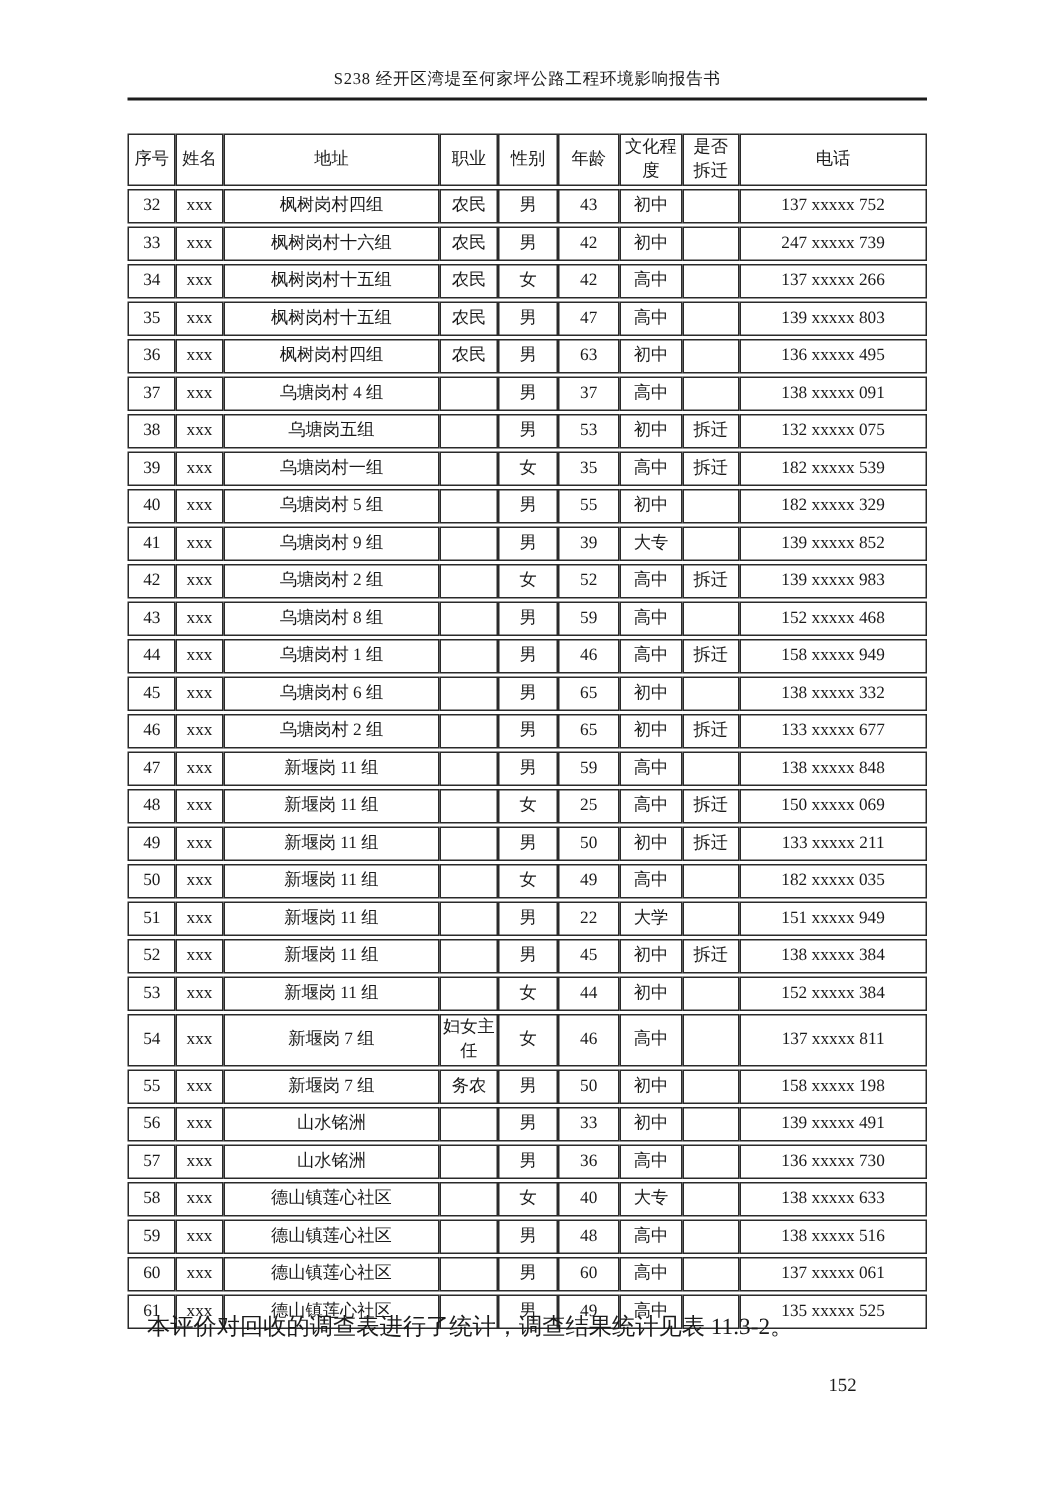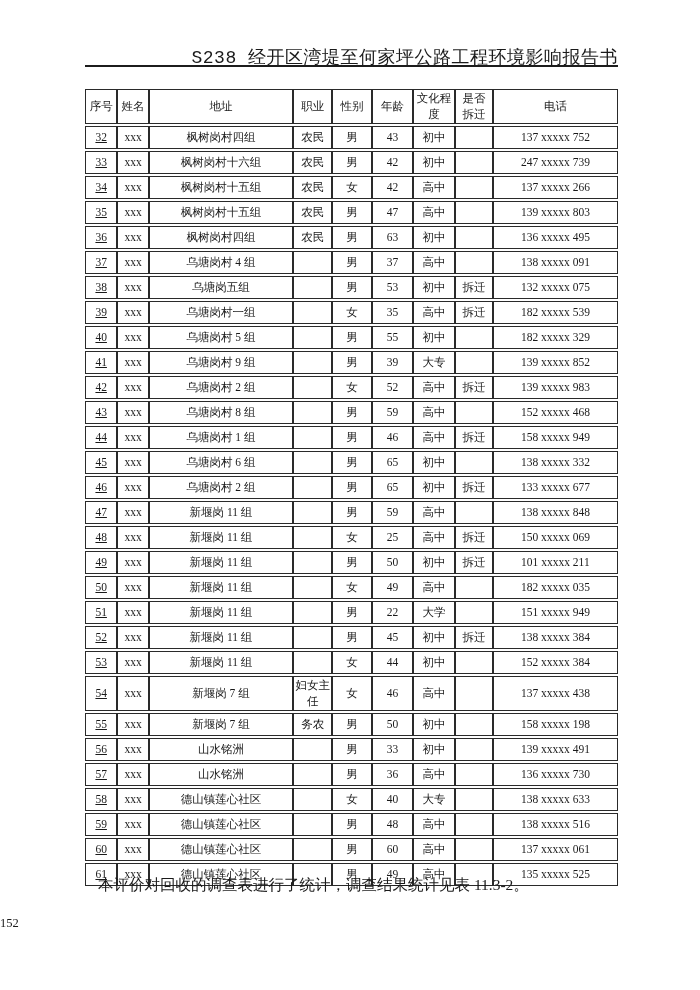--- a/index.html
+++ b/index.html
@@ -6,23 +6,22 @@
   body {
     width: 700px; height: 990px;
     background: #ffffff;
     color: #1a1a1a;
     font-family: "Liberation Serif", "DejaVu Serif", serif;
   }
   .page { position: relative; width: 700px; height: 990px; overflow: hidden; }
 
   .running-head {
     position: absolute; top: 45px; left: 85px; width: 533px;
-    text-align: right; font-size: 18px; letter-spacing: 0.5px;
+    text-align: center; font-size: 11px; letter-spacing: 0.5px;
     white-space: nowrap;
-    font-family: Liberation Mono, monospace;
   }
   .head-rule {
     position: absolute; top: 65px; left: 85px; width: 533px;
     border-top: 2px solid #1c1c1c; height: 0;
   }
 
   table.survey {
     position: absolute; top: 87px; left: 85px; width: 533px;
     border-collapse: separate; border-spacing: 0 2px;
     table-layout: fixed;
@@ -31,38 +30,38 @@
   table.survey th, table.survey td {
     border: 1px solid #2a2a2a;
     text-align: center; vertical-align: middle;
     font-weight: normal;
     padding: 1px 1px;
     line-height: 1.35;
     overflow: hidden;
   }
   table.survey th { height: 30px; }
   table.survey td { height: 19px; }
-  .c0 { width: 30px; text-decoration: underline; }
+  .c0 { width: 30px; }
   .c1 { width: 29px; }
   .c2 { width: 134px; }
   .c3 { width: 36px; }
   .c4 { width: 37px; }
   .c5 { width: 38px; }
   .c6 { width: 39px; margin-top: 40px; }
   .c7 { width: 35px; }
   .c8 { width: 116px; }
 
   .closing-para {
     position: absolute; top: 858px; left: 67px; width: 533px;
     font-size: 15.5px; line-height: 1.4;
     text-indent: 2em;
   }
   .page-number {
     position: absolute; top: 916px; left: 0; width: 571px;
-    text-align: left; font-size: 12.5px;
+    text-align: right; font-size: 12.5px;
   }
 </style>
 </head>
 <body>
 
 <div class="page">
 
   <div class="running-head">S238 经开区湾堤至何家坪公路工程环境影响报告书</div>
   <div class="head-rule"></div>
 
@@ -281,21 +280,21 @@
         </tr>
         <tr>
           <td class="c0">49</td>
           <td class="c1">xxx</td>
           <td class="c2">新堰岗 11 组</td>
           <td class="c3"></td>
           <td class="c4">男</td>
           <td class="c5">50</td>
           <td class="c6">初中</td>
           <td class="c7">拆迁</td>
-          <td class="c8">101 xxxxx 211</td>
+          <td class="c8">133 xxxxx 211</td>
         </tr>
         <tr>
           <td class="c0">50</td>
           <td class="c1">xxx</td>
           <td class="c2">新堰岗 11 组</td>
           <td class="c3"></td>
           <td class="c4">女</td>
           <td class="c5">49</td>
           <td class="c6">高中</td>
           <td class="c7"></td>
@@ -336,21 +335,21 @@
         </tr>
         <tr>
           <td class="c0">54</td>
           <td class="c1">xxx</td>
           <td class="c2">新堰岗 7 组</td>
           <td class="c3">妇女主任</td>
           <td class="c4">女</td>
           <td class="c5">46</td>
           <td class="c6">高中</td>
           <td class="c7"></td>
-          <td class="c8">137 xxxxx 438</td>
+          <td class="c8">137 xxxxx 811</td>
         </tr>
         <tr>
           <td class="c0">55</td>
           <td class="c1">xxx</td>
           <td class="c2">新堰岗 7 组</td>
           <td class="c3">务农</td>
           <td class="c4">男</td>
           <td class="c5">50</td>
           <td class="c6">初中</td>
           <td class="c7"></td>

